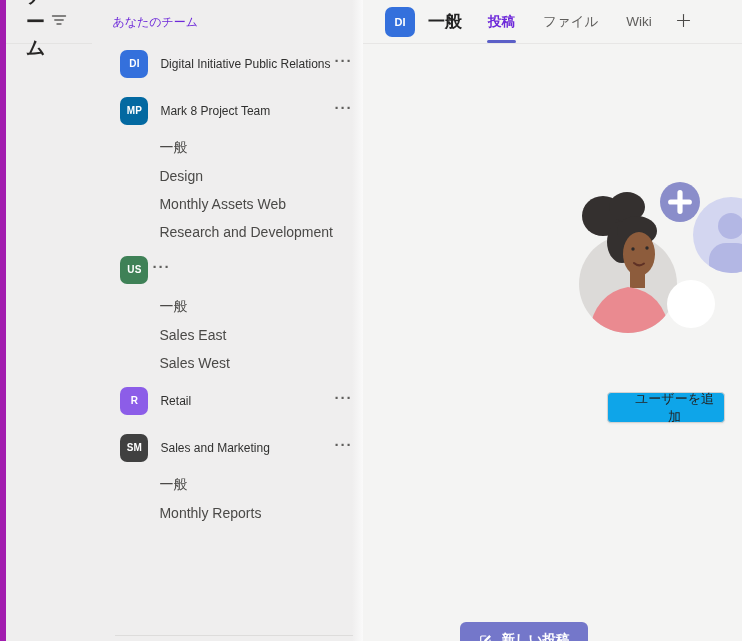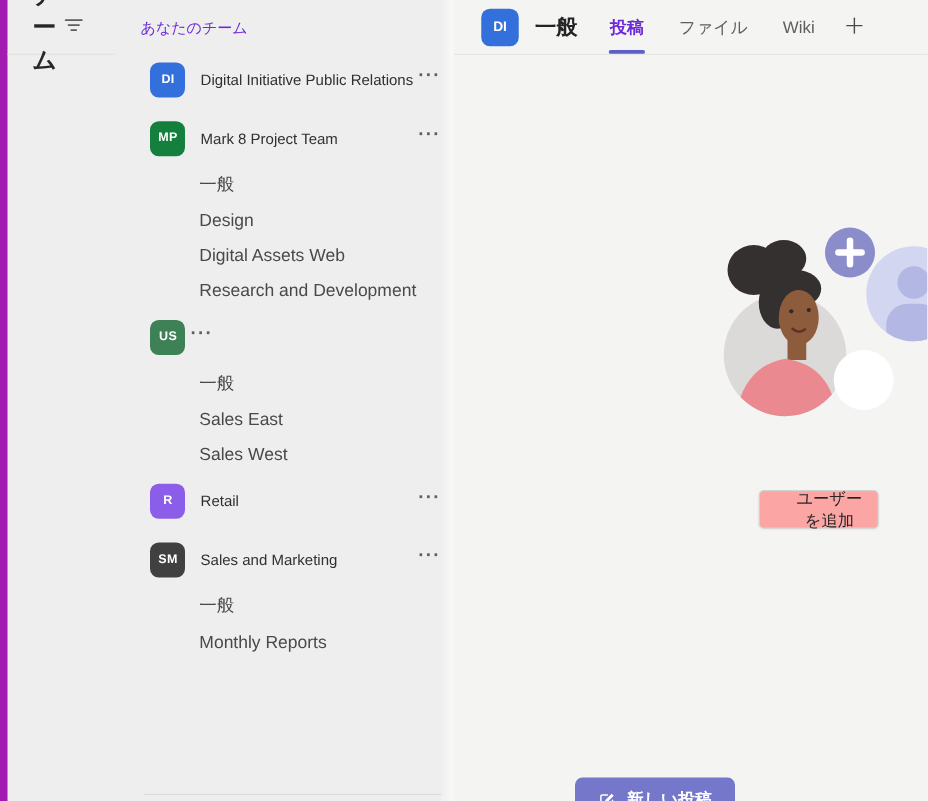--- a/index.html
+++ b/index.html
@@ -90,22 +90,22 @@
   .tab-underline{
     display:none;position:absolute;left:13px;right:13px;bottom:1px;height:3px;
     border-radius:2px;background:var(--accent);
   }
   .tab.active .tab-underline{display:block;}
   .add-tab{margin-left:4px;align-self:center;}
 
   .content{position:relative;flex:1;overflow:hidden;}
   .illustration{position:absolute;left:197px;top:116px;}
   .add-user-btn{
-    position:absolute;left:244px;top:348px;width:96px;height:31px;
-    background:#fca5a5;border:1px solid #d3d2d1;border-radius:4px;
+    position:absolute;left:244px;top:348px;width:118px;height:31px;
+    background:#0ea5e9;border:1px solid #d3d2d1;border-radius:4px;
     font-family:inherit;font-size:13px;color:#242424;cursor:pointer;
     box-shadow:0 1px 2px rgba(0,0,0,.05);
     display:flex;align-items:center;justify-content:center;padding-left:23px;
   }
   .new-post-btn{
     position:absolute;left:97px;top:578px;width:128px;height:36px;
     background:var(--new-post);border:none;border-radius:6px;
     font-family:inherit;font-size:13.5px;font-weight:700;color:#ffffff;cursor:pointer;
     display:flex;align-items:center;justify-content:center;gap:8px;
   }
@@ -138,35 +138,35 @@
     <div class="team-row">
       <span class="avatar28" style="background: rgb(52, 112, 220);">DI</span>
       <span class="team-name">Digital Initiative Public Relations</span>
       <span class="more">···</span>
     </div>
     <div></div>
   </div>
 
   <div>
     <div class="team-row">
-      <span class="avatar28" style="background: #15803d;">MP</span>
+      <span class="avatar28" style="background: #0369a1;">MP</span>
       <span class="team-name">Mark 8 Project Team</span>
       <span class="more">···</span>
     </div>
     <div>
   <div class="channel-row">
     <span>一般</span>
   </div>
 
   <div class="channel-row">
     <span>Design</span>
   </div>
 
   <div class="channel-row">
-    <span>Digital Assets Web</span>
+    <span>Monthly Assets Web</span>
   </div>
 
   <div class="channel-row">
     <span>Research and Development</span>
   </div>
 </div>
   </div>
 
   <div>
     <div class="team-row">

